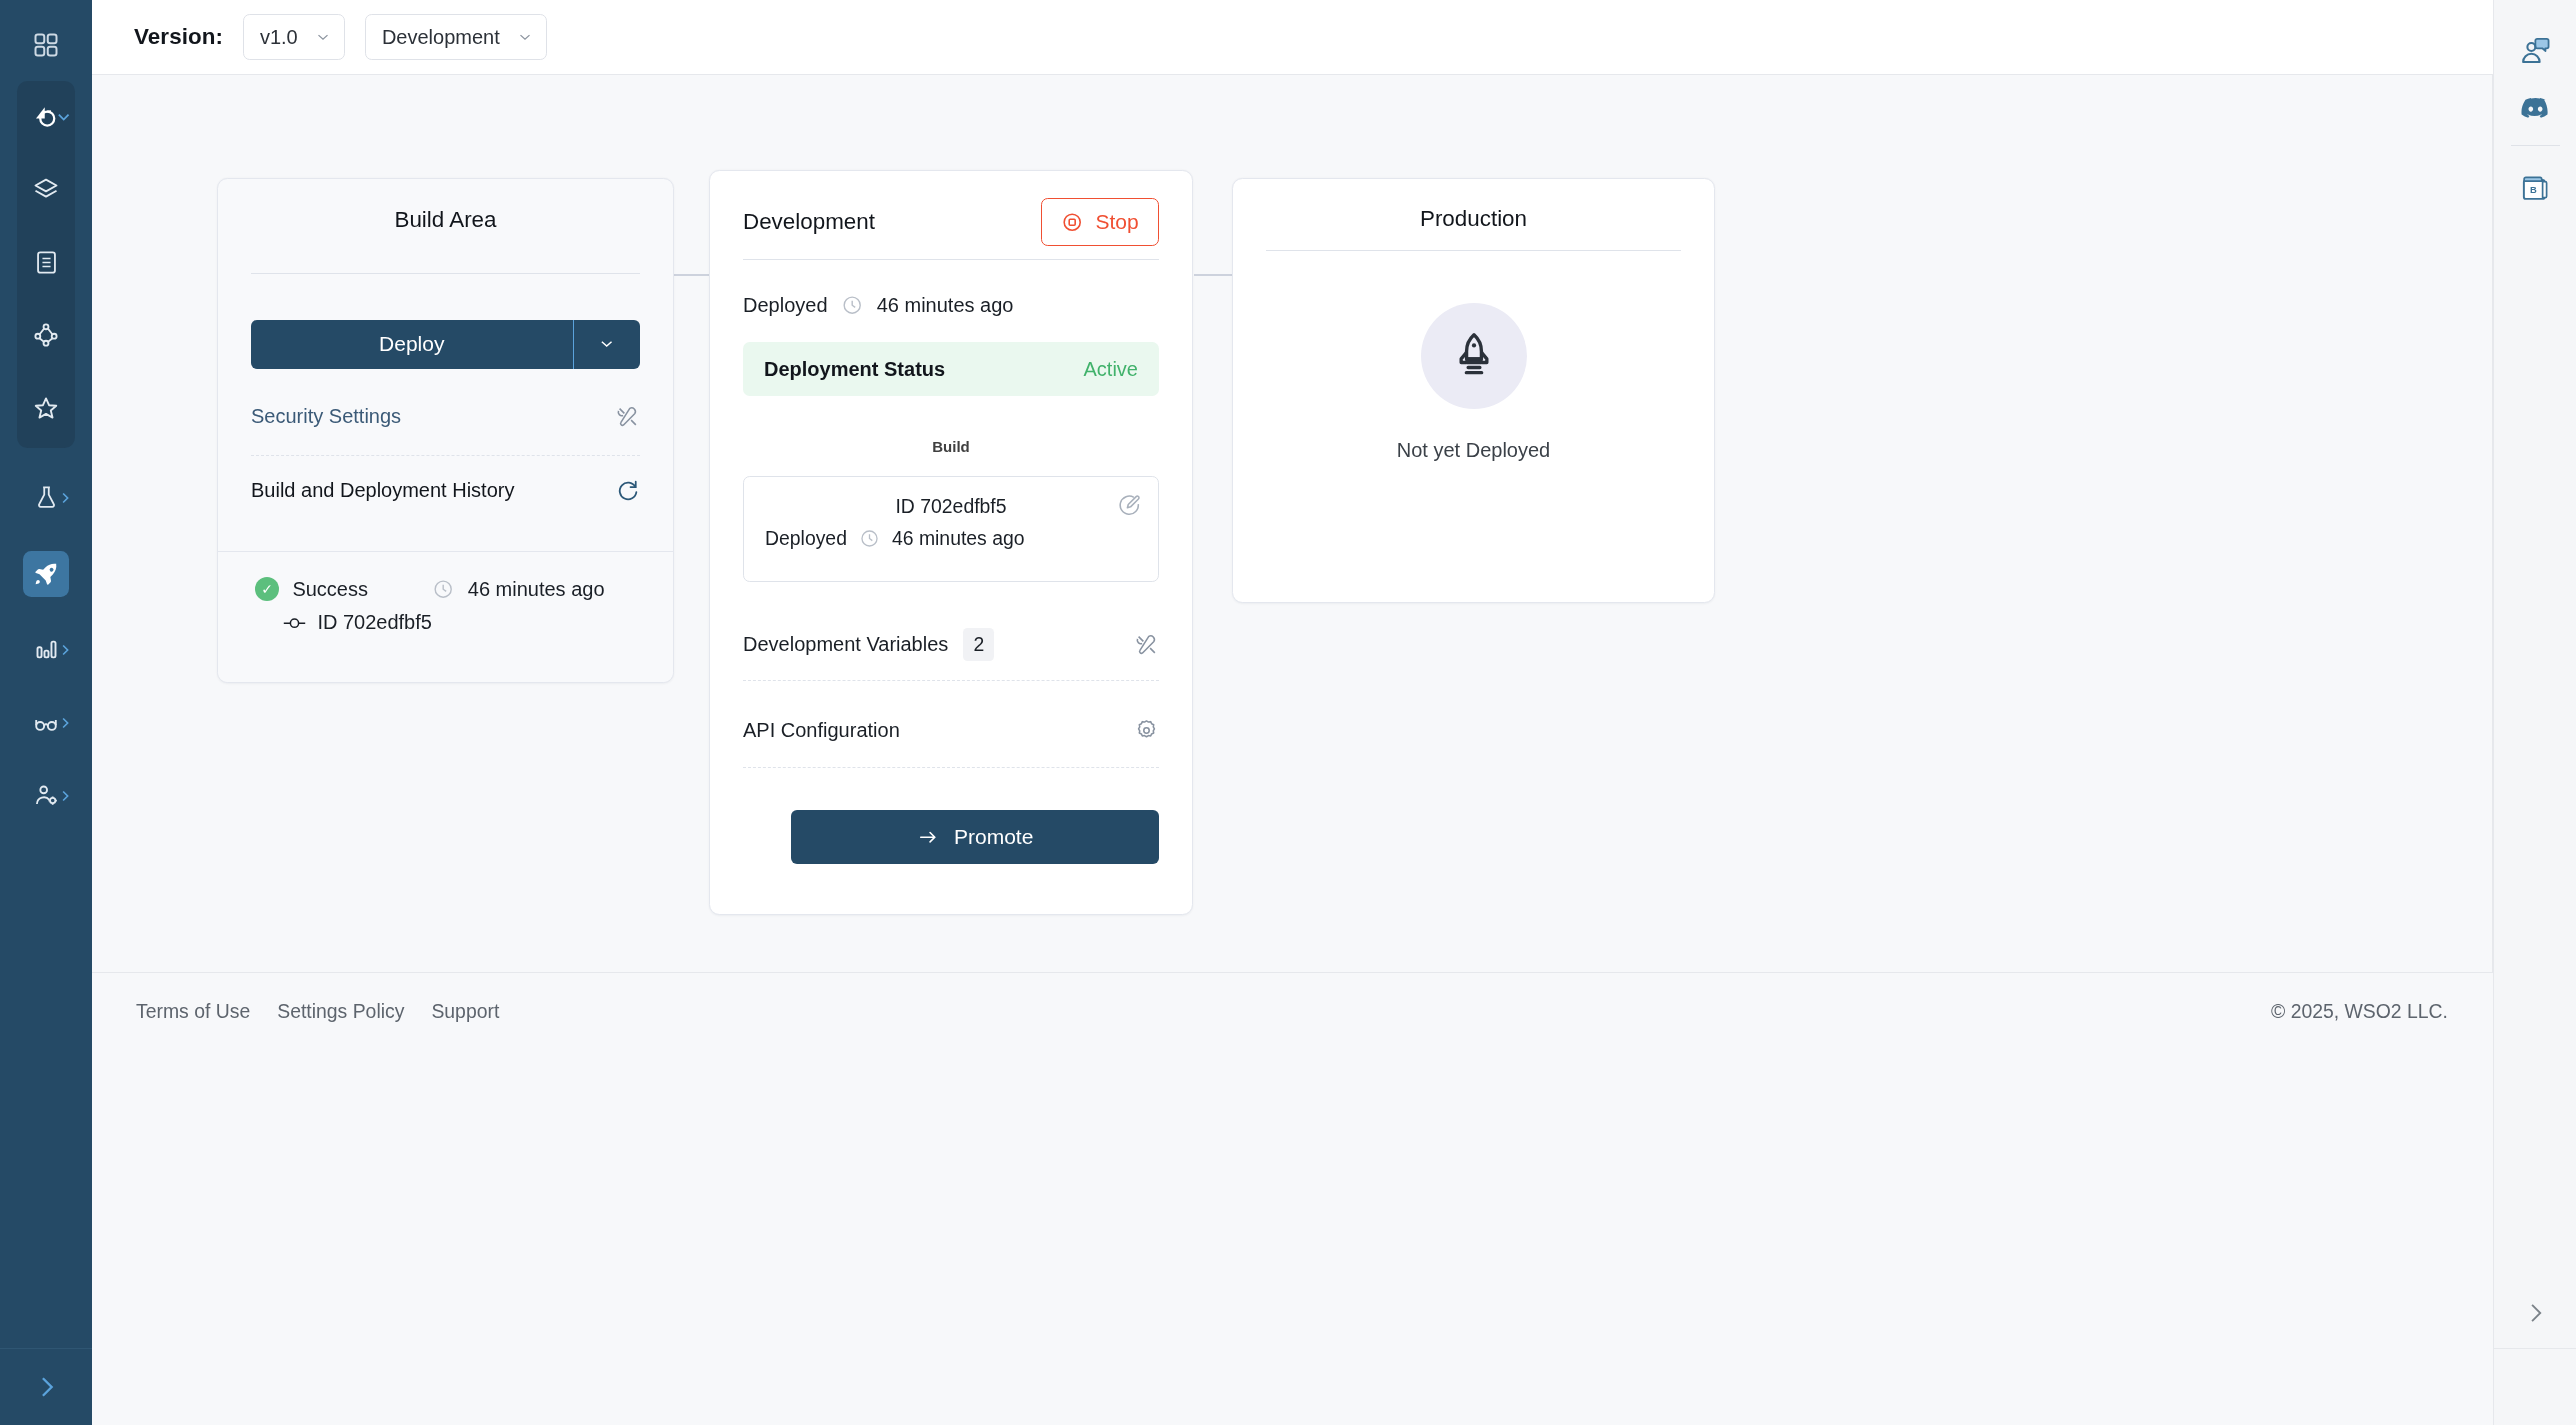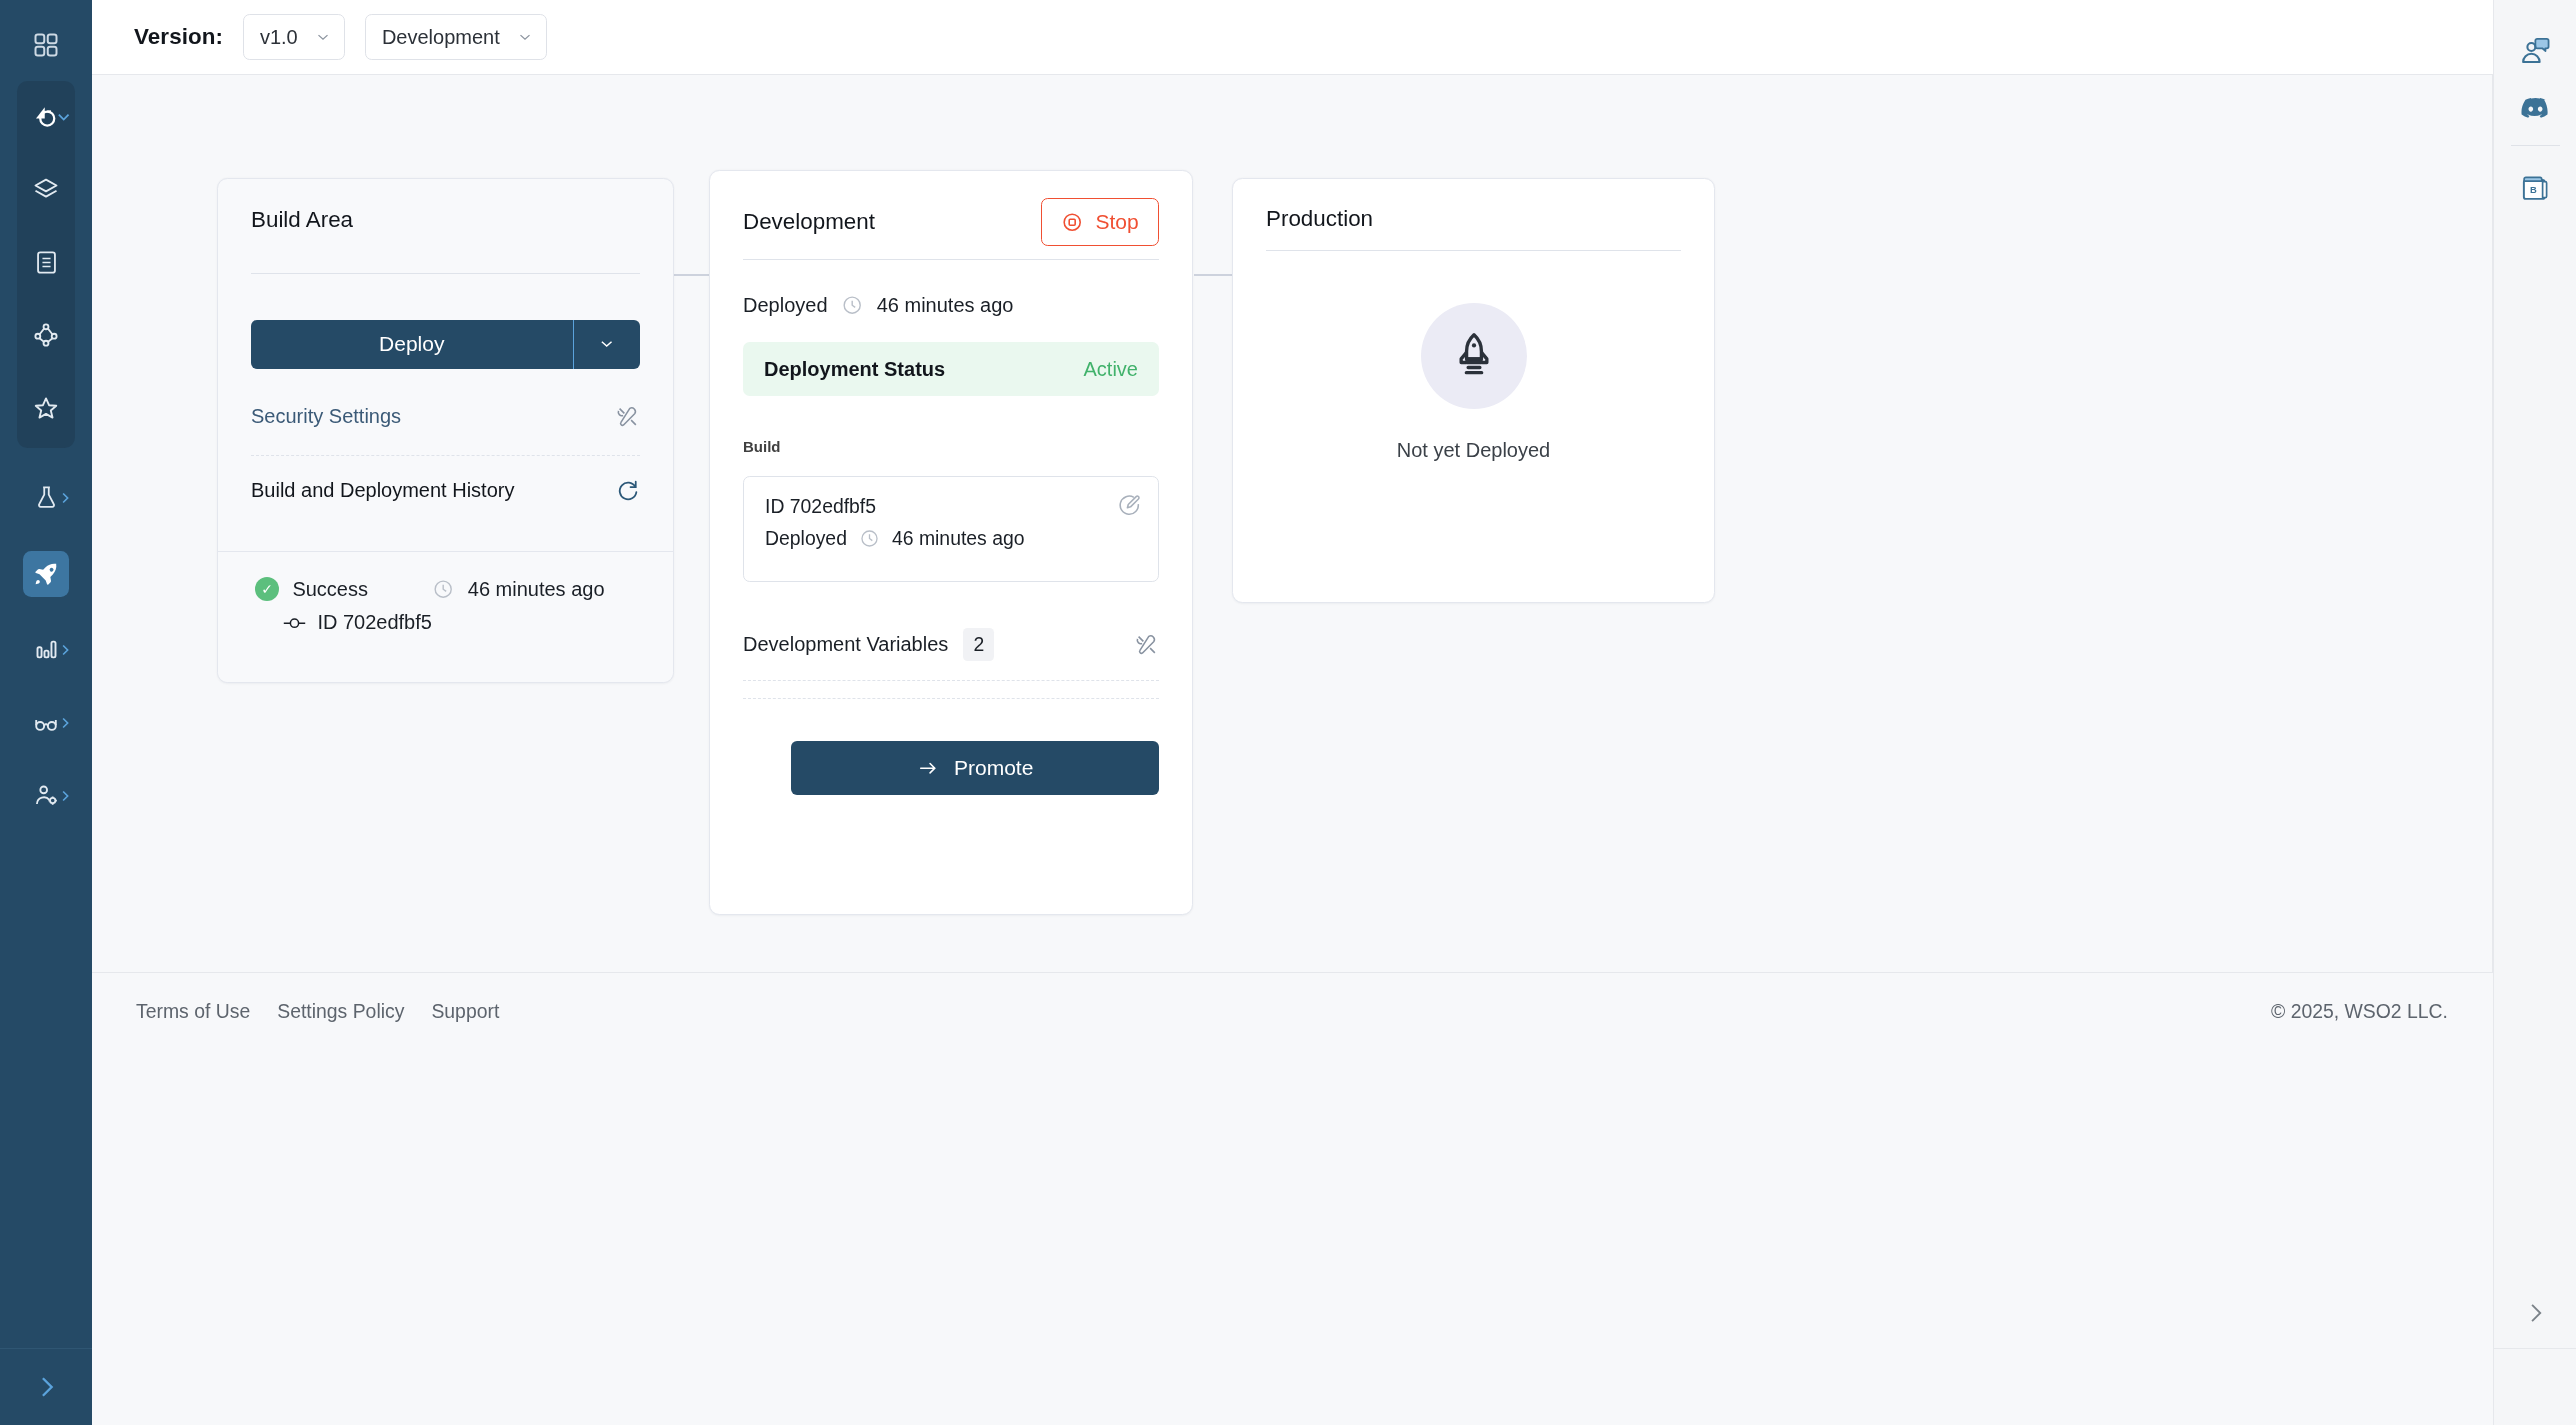--- a/index.html
+++ b/index.html
@@ -75,20 +75,21 @@
   }
 
   
   .conn { position: absolute; height: 1.5px; background: #cdd2dd; }
 
   
   .card {
     position: absolute; background: #ffffff;
     border: 0.7px solid #e4e7ee; border-radius: 10.4px;
     box-shadow: 0 0.7px 2.2px rgba(20,30,50,.05);
+    text-align: center;
   }
   .card-title { font-size: 22.4px; color: #12161c; font-weight: 400; }
   .hr { height: 0.7px; background: #dfe3ea; }
   .dashed { height: 0; border-top: 1.5px dashed #dfe3ea; }
 
   
   #build-area-card {
     left: 125px; top: 103px; width: 457px; height: 505px;
     background: #f8f9fb;
   }
@@ -541,20 +542,29 @@
               <svg width="25" height="25" viewBox="0 0 24 24" fill="none" stroke="#8892a0" stroke-width="1.5" stroke-linejoin="round">
                 <path d="M14.2 4.2 a3.6 3.6 0 0 1 4.9 4.9 L8.2 20.1 a1.8 1.8 0 0 1 -2.5 -2.5 Z"></path>
                 <path d="M4.4 4.4 L9 9 M15.5 15.5 L20 20"></path>
                 <path d="M3.4 6.6 a3.4 3.4 0 0 0 4.4 4.4"></path>
               </svg>
             </span>
           </div>
 
           <div class="dashed" style="margin-top:16.4px;"></div>
 
+          <div class="api-row">
+            <span class="api-label">API Configuration</span>
+            <span>
+              <svg width="25" height="25" viewBox="0 0 24 24" fill="none" stroke="#8892a0" stroke-width="1.5" stroke-linejoin="round">
+                <circle cx="12" cy="12" r="2.6"></circle>
+                <path d="M12 2.8 l1.9 1.1 2.1 -.4 .9 2 2 .9 -.4 2.1 1.1 1.9 -1.1 1.9 .4 2.1 -2 .9 -.9 2 -2.1 -.4 -1.9 1.1 -1.9 -1.1 -2.1 .4 -.9 -2 -2 -.9 .4 -2.1 -1.1 -1.9 1.1 -1.9 -.4 -2.1 2 -.9 .9 -2 2.1 .4 Z"></path>
+              </svg>
+            </span>
+          </div>
 
           <div class="dashed" style="margin-top:16.4px;"></div>
 
           <div class="promote-btn">
             <span>
               <svg width="22.4" height="22.4" viewBox="0 0 24 24" fill="none" stroke="#ffffff" stroke-width="1.7" stroke-linecap="round">
                 <path d="M4 12 H19 M14 7 L19 12 L14 17"></path>
               </svg>
             </span>
             <span>Promote</span>

